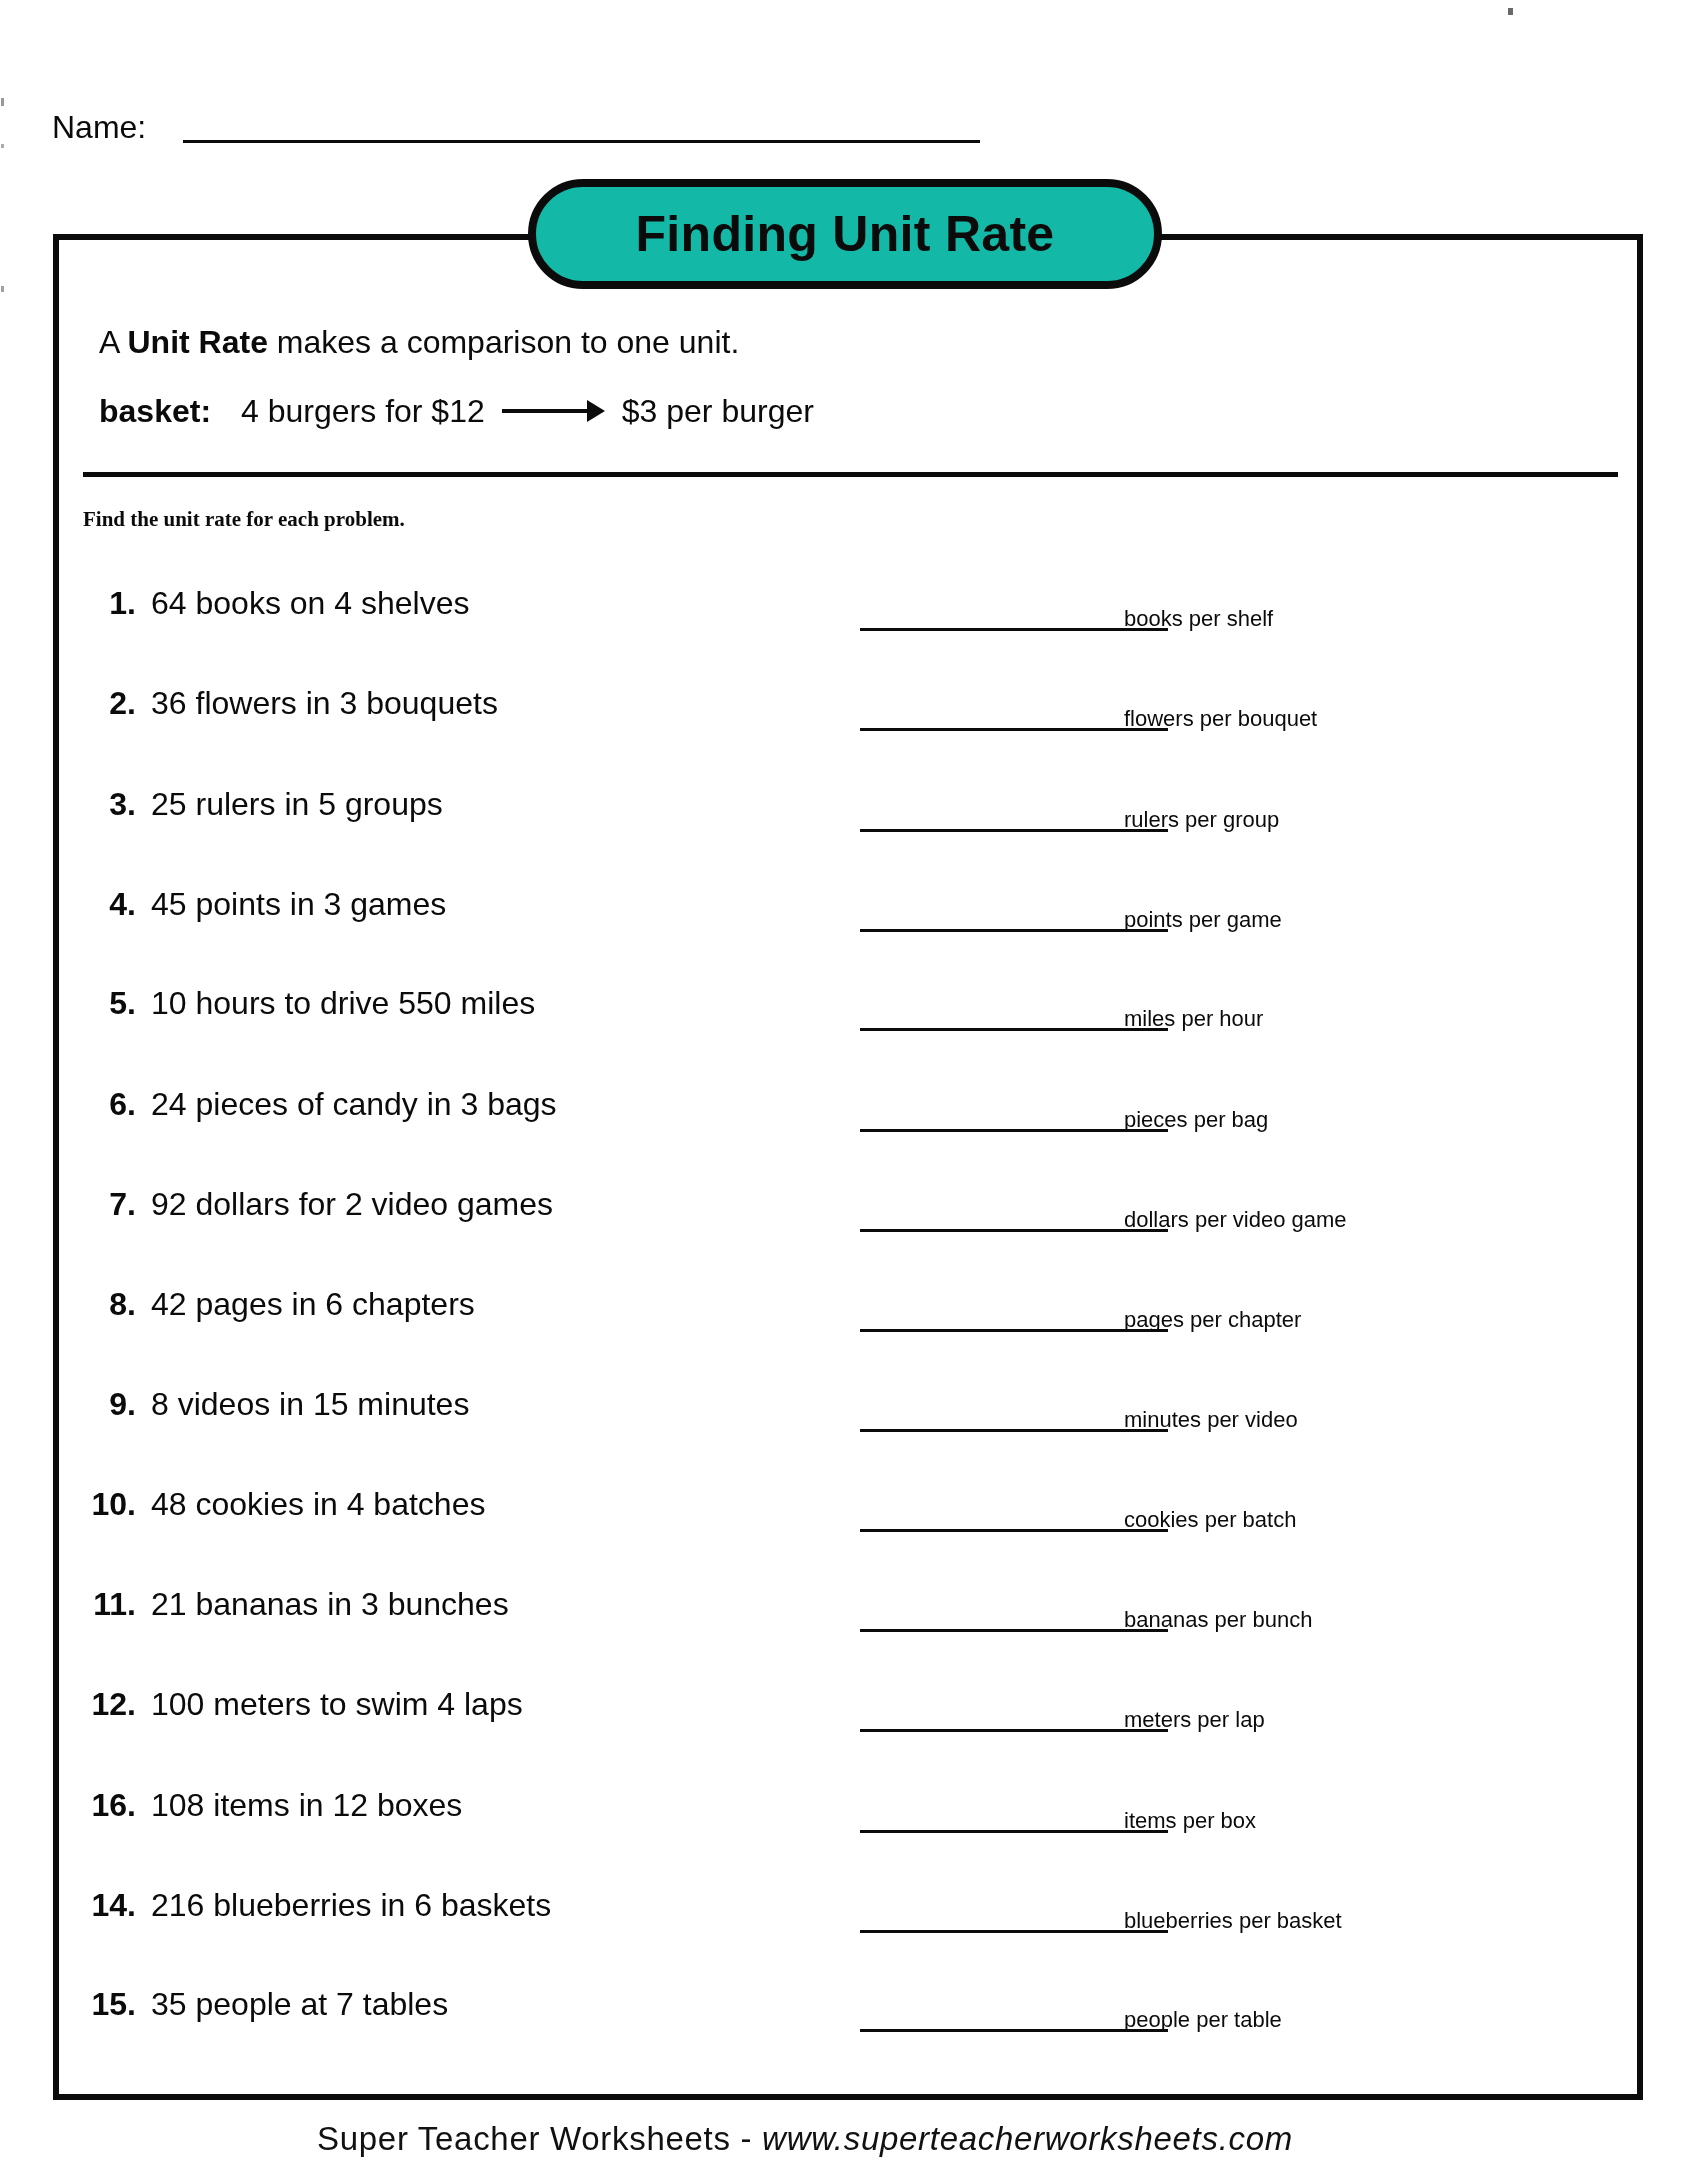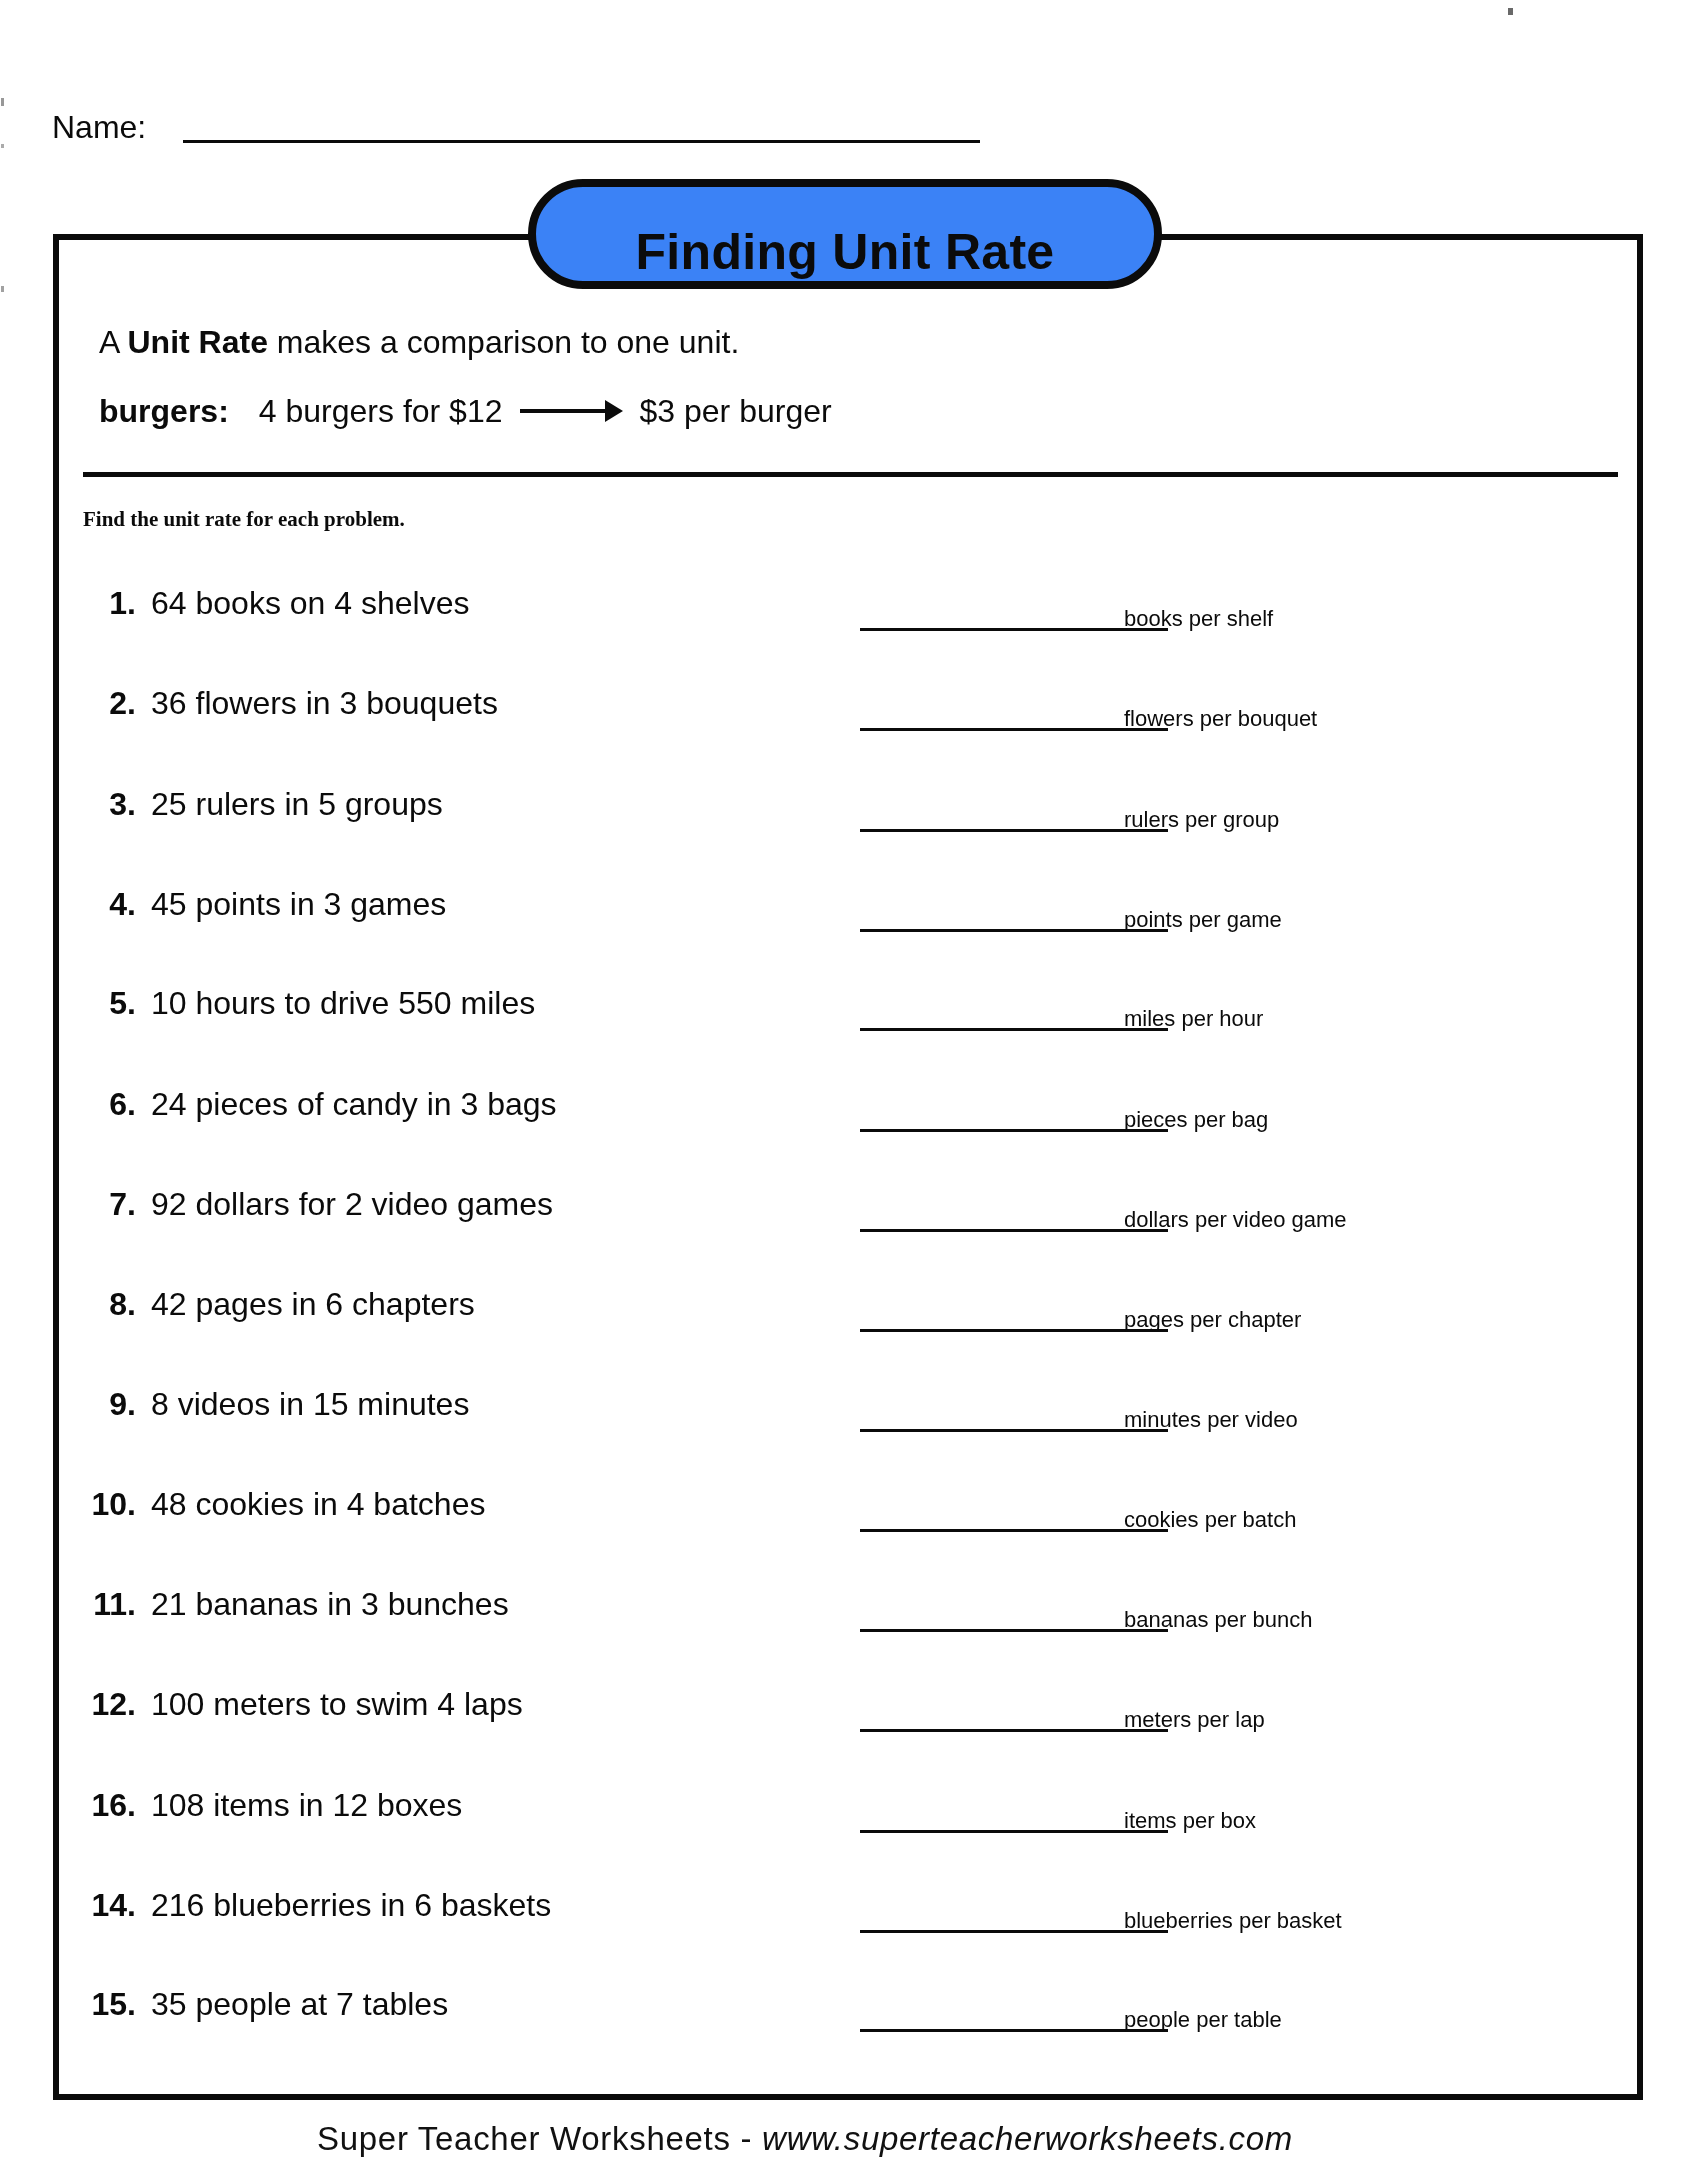--- a/index.html
+++ b/index.html
@@ -15,22 +15,22 @@
   .abs{position:absolute;}
 
   
   .name-label{left:52px;top:111px;font-size:32px;line-height:32px;}
   .name-line{left:183px;top:140px;width:797px;height:3.3px;background:#0b0b0b;}
 
   
   .title-pill{
     left:528px;top:179px;width:634px;height:110px;
     box-sizing:border-box;border:8.6px solid #0b0b0b;border-radius:57px;
-    background:#3b82f6;z-index:3;
-    display:flex;align-items:flex-end;justify-content:center;
+    background:#14b8a6;z-index:3;
+    display:flex;align-items:center;justify-content:center;
   }
   .title-pill .t{font-size:50px;font-weight:700;letter-spacing:0.3px;}
 
   
   .content-box{
     left:53px;top:234px;width:1590px;height:1866px;
     box-sizing:border-box;border:6px solid #0b0b0b;
     background:transparent;z-index:1;
   }
 
@@ -82,21 +82,21 @@
 
 <div class="abs title-pill">
   <span class="t">Finding Unit Rate</span>
 </div>
 
 <div class="abs intro">
   <span>A </span><span class="bold">Unit Rate</span><span> makes a comparison to one unit.</span>
 </div>
 
 <div class="abs example">
-  <span class="label">burgers:</span>
+  <span class="label">basket:</span>
   <span>4 burgers for $12</span>
   <span class="arrow">
     <span class="shaft"></span>
     <span class="head"></span>
   </span>
   <span>$3 per burger</span>
 </div>
 
 <div class="abs separator"></div>
 

